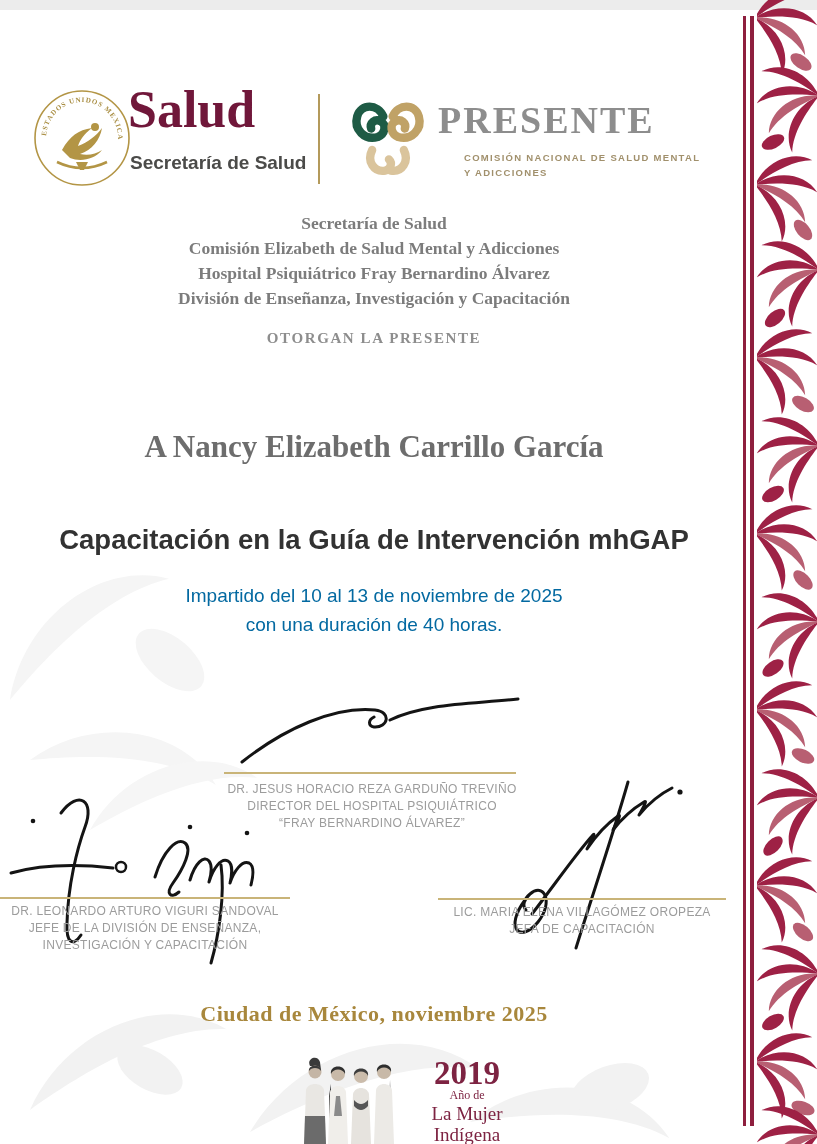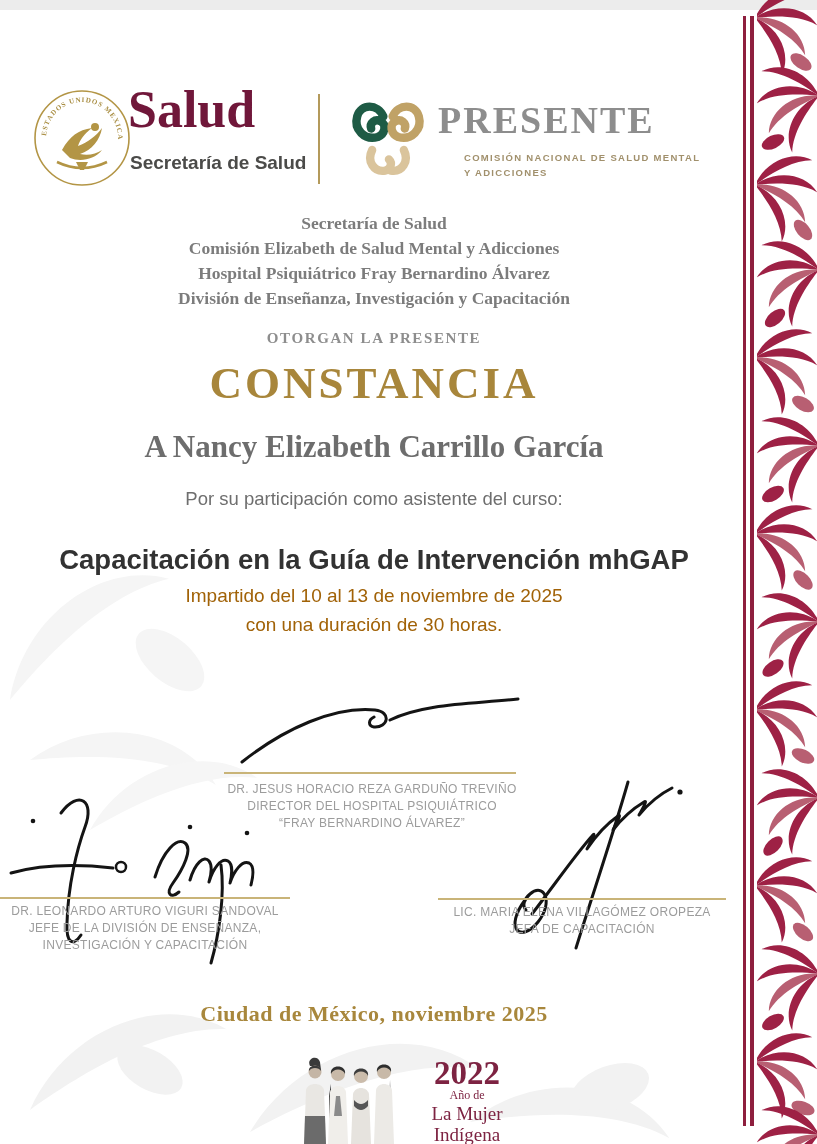--- a/index.html
+++ b/index.html
@@ -30,22 +30,22 @@
 
   .issuers{top:211px;font-family:"Liberation Serif",serif;font-weight:bold;font-size:17.5px;
            color:#7c7c7c;line-height:1.42;}
   .pretitle{top:330px;font-family:"Liberation Serif",serif;font-weight:bold;font-size:15px;
             color:#8d8d8d;letter-spacing:1.6px;text-align:center;}
   .big-title{top:357px;font-family:"Liberation Serif",serif;font-weight:bold;font-size:45px;
              color:#a8863b;letter-spacing:3px;}
   .recipient{top:429px;font-family:"Liberation Serif",serif;font-weight:600;font-size:31px;
              color:#6d6d6d;}
   .reason{top:488px;font-size:18.5px;color:#6e6e6e;}
-  .course{top:524px;font-weight:bold;font-size:27.5px;color:#323232;margin-top:20px;}
-  .dates{top:582px;font-size:19px;color:#a16207;line-height:1.5;}
+  .course{top:524px;font-weight:bold;font-size:27.5px;color:#323232;}
+  .dates{top:582px;font-size:19px;color:#0369a1;line-height:1.5;}
 
   .sig-line{height:2px;background:#c9b478;}
   .sig-text{font-size:12px;color:#9c9c9c;letter-spacing:.3px;line-height:1.4;text-align:center;}
   .sig-path{stroke:#141414;stroke-width:3;fill:none;stroke-linecap:round;stroke-linejoin:round;}
   .sig-dot{fill:#141414;}
 
   .ciudad{top:1001px;font-family:"Liberation Serif",serif;font-weight:bold;font-size:22px;
           color:#a8873c;letter-spacing:.5px;}
 
   .year-logo-text{left:402px;top:1058px;width:130px;text-align:center;
@@ -151,27 +151,25 @@
   </div>
 
   <div class="abs centered issuers">
     <div>Secretaría de Salud</div>
     <div>Comisión Elizabeth de Salud Mental y Adicciones</div>
     <div>Hospital Psiquiátrico Fray Bernardino Álvarez</div>
     <div>División de Enseñanza, Investigación y Capacitación</div>
   </div>
 
   <div class="abs centered pretitle">OTORGAN LA PRESENTE</div>
-  <div class="abs centered big-title">CONSTANCIA</div>
   <div class="abs centered recipient">A Nancy Elizabeth Carrillo García</div>
-  <div class="abs centered reason">Por su participación como asistente del curso:</div>
   <div class="abs centered course">Capacitación en la Guía de Intervención mhGAP</div>
   <div class="abs centered dates">
     <div>Impartido del 10 al 13 de noviembre de 2025</div>
-    <div>con una duración de 30 horas.</div>
+    <div>con una duración de 40 horas.</div>
   </div>
 
   <svg class="abs" style="left:230px;top:690px" width="300" height="90" viewBox="0 0 300 90">
     <path class="sig-path" d="M12,72 C55,38 105,16 145,20 C162,22 158,38 144,37 C138,36 138,30 144,27"></path>
     <path class="sig-path" d="M160,30 C195,13 245,14 288,9"></path>
   </svg>
   <div class="abs sig-line" style="left:224px;top:772px;width:292px"></div>
   <div class="abs sig-text" style="left:172px;top:781px;width:400px">
     <div>DR. JESUS HORACIO REZA GARDUÑO TREVIÑO</div>
     <div>DIRECTOR DEL HOSPITAL PSIQUIÁTRICO</div>
@@ -227,19 +225,19 @@
       <path d="M56,20 C54,10 72,10 70,20 C68,14 58,14 56,20 Z" fill="#3d3d3d"></path>
       <path d="M53,88 L55,38 C57,30 69,30 71,38 L73,88 Z" fill="#e6e3de"></path>
       <path d="M56,44 Q63,52 70,44 L70,50 Q63,58 56,50 Z" fill="#555555"></path>
       <circle cx="86" cy="16" r="7" fill="#c8b9a8"></circle>
       <path d="M79,16 C77,6 95,6 93,16 C91,10 81,10 79,16 Z" fill="#2e2e2e"></path>
       <path d="M92,24 L94,88 L90,88 Z" fill="#2e2e2e"></path>
       <path d="M76,88 L78,34 C80,26 92,26 94,34 L96,88 Z" fill="#eceae6"></path>
     </g>
   </svg>
   <div class="abs year-logo-text">
-    <div class="yl-year">2022</div>
+    <div class="yl-year">2019</div>
     <div class="yl-anode">Año de</div>
     <div class="yl-line">La Mujer</div>
     <div class="yl-line">Indígena</div>
   </div>
 
 </div>
 
 </body></html>

